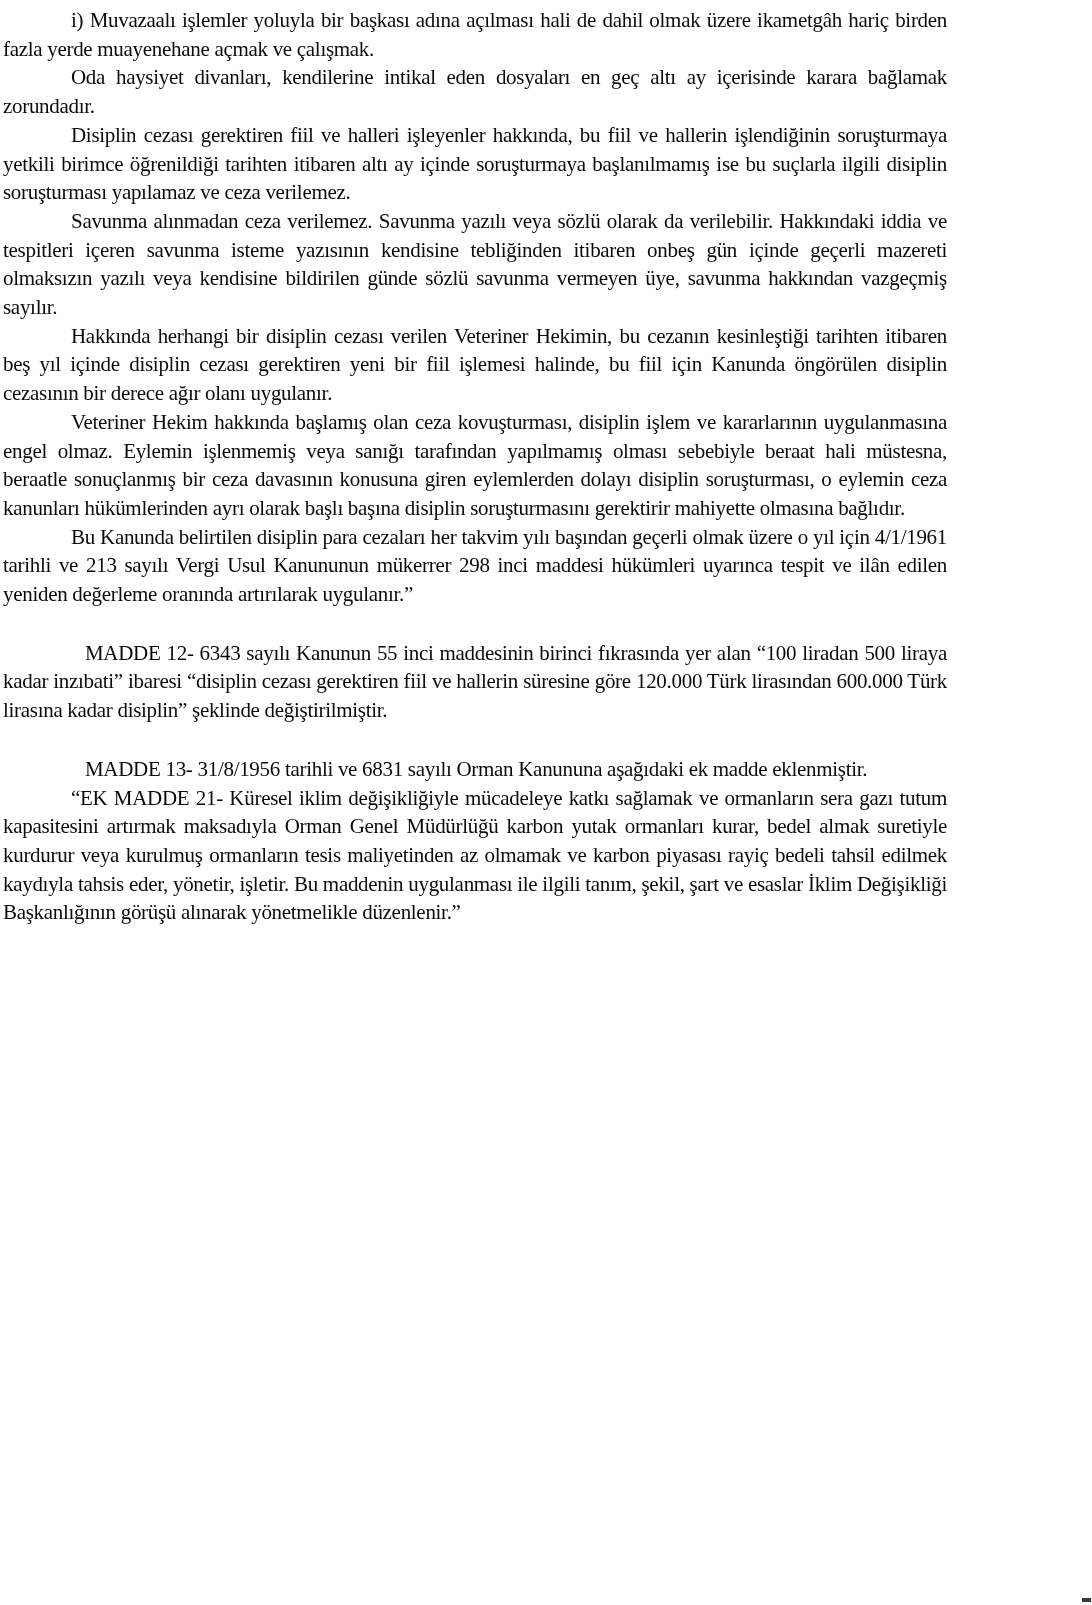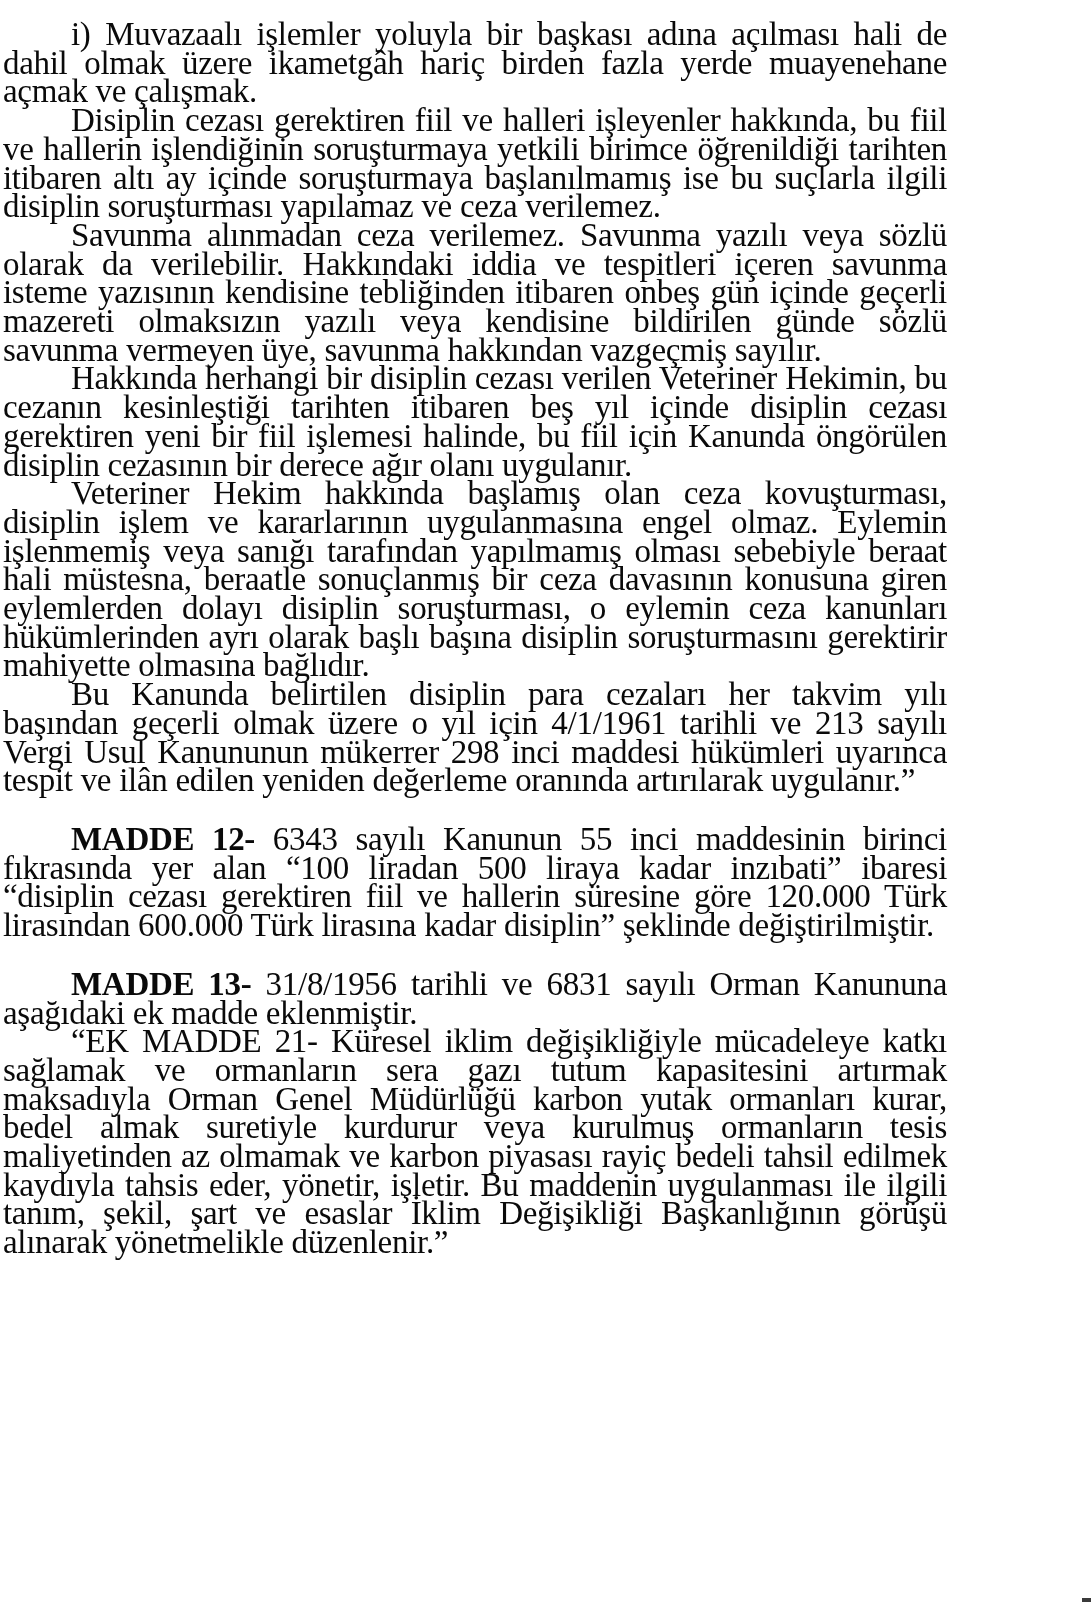--- a/index.html
+++ b/index.html
@@ -12,53 +12,55 @@
     width: 1092px;
     height: 1605px;
     background: #ffffff;
     overflow: hidden;
     font-family: "Liberation Serif", "DejaVu Serif", serif;
     color: #0a0a0a;
   }
   .doc {
     position: absolute;
     left: 3px;
-    top: 20px;
+    top: 6px;
     width: 944px;
-    font-size: 33px;
+    font-size: 21px;
     line-height: 28.7px;
     letter-spacing: -0.3px;
     text-align: justify;
     text-rendering: optimizeLegibility;
   }
   .para {
     margin: 0;
     text-indent: 68px;
   }
   .para.gap {
     margin-top: 30px;
   }
   .lead {
-    font-weight: bold;
+    font-weight: normal;
+    margin-left: 14px;
   }
   .artifact {
     position: absolute;
     right: 1px;
     bottom: 3px;
     width: 9px;
     height: 4px;
     background: #3a3a3a;
   }
 </style>
 </head>
 <body>
 
 <div class="page">
   <div class="doc" id="doc">
       <p class="para"><span>i) Muvazaalı işlemler yoluyla bir başkası adına açılması hali de dahil olmak üzere ikametgâh hariç birden fazla yerde muayenehane açmak ve çalışmak.</span></p>
+      <p class="para"><span>Oda haysiyet divanları, kendilerine intikal eden dosyaları en geç altı ay içerisinde karara bağlamak zorundadır.</span></p>
       <p class="para"><span>Disiplin cezası gerektiren fiil ve halleri işleyenler hakkında, bu fiil ve hallerin işlendiğinin soruşturmaya yetkili birimce öğrenildiği tarihten itibaren altı ay içinde soruşturmaya başlanılmamış ise bu suçlarla ilgili disiplin soruşturması yapılamaz ve ceza verilemez.</span></p>
       <p class="para"><span>Savunma alınmadan ceza verilemez. Savunma yazılı veya sözlü olarak da verilebilir. Hakkındaki iddia ve tespitleri içeren savunma isteme yazısının kendisine tebliğinden itibaren onbeş gün içinde geçerli mazereti olmaksızın yazılı veya kendisine bildirilen günde sözlü savunma vermeyen üye, savunma hakkından vazgeçmiş sayılır.</span></p>
       <p class="para"><span>Hakkında herhangi bir disiplin cezası verilen Veteriner Hekimin, bu cezanın kesinleştiği tarihten itibaren beş yıl içinde disiplin cezası gerektiren yeni bir fiil işlemesi halinde, bu fiil için Kanunda öngörülen disiplin cezasının bir derece ağır olanı uygulanır.</span></p>
       <p class="para"><span>Veteriner Hekim hakkında başlamış olan ceza kovuşturması, disiplin işlem ve kararlarının uygulanmasına engel olmaz. Eylemin işlenmemiş veya sanığı tarafından yapılmamış olması sebebiyle beraat hali müstesna, beraatle sonuçlanmış bir ceza davasının konusuna giren eylemlerden dolayı disiplin soruşturması, o eylemin ceza kanunları hükümlerinden ayrı olarak başlı başına disiplin soruşturmasını gerektirir mahiyette olmasına bağlıdır.</span></p>
       <p class="para"><span>Bu Kanunda belirtilen disiplin para cezaları her takvim yılı başından geçerli olmak üzere o yıl için 4/1/1961 tarihli ve 213 sayılı Vergi Usul Kanununun mükerrer 298 inci maddesi hükümleri uyarınca tespit ve ilân edilen yeniden değerleme oranında artırılarak uygulanır.”</span></p>
       <p class="para gap"><span class="lead">MADDE 12-</span><span> 6343 sayılı Kanunun 55 inci maddesinin birinci fıkrasında yer alan “100 liradan 500 liraya kadar inzıbati” ibaresi “disiplin cezası gerektiren fiil ve hallerin süresine göre 120.000 Türk lirasından 600.000 Türk lirasına kadar disiplin” şeklinde değiştirilmiştir.</span></p>
       <p class="para gap"><span class="lead">MADDE 13-</span><span> 31/8/1956 tarihli ve 6831 sayılı Orman Kanununa aşağıdaki ek madde eklenmiştir.</span></p>
       <p class="para"><span>“EK MADDE 21- Küresel iklim değişikliğiyle mücadeleye katkı sağlamak ve ormanların sera gazı tutum kapasitesini artırmak maksadıyla Orman Genel Müdürlüğü karbon yutak ormanları kurar, bedel almak suretiyle kurdurur veya kurulmuş ormanların tesis maliyetinden az olmamak ve karbon piyasası rayiç bedeli tahsil edilmek kaydıyla tahsis eder, yönetir, işletir. Bu maddenin uygulanması ile ilgili tanım, şekil, şart ve esaslar İklim Değişikliği Başkanlığının görüşü alınarak yönetmelikle düzenlenir.”</span></p>
     </div>
   <div class="artifact"></div>

